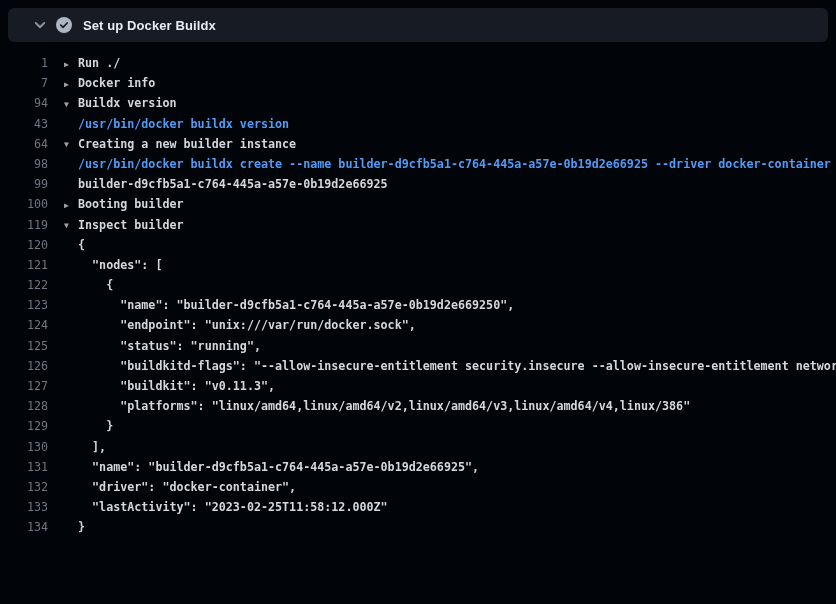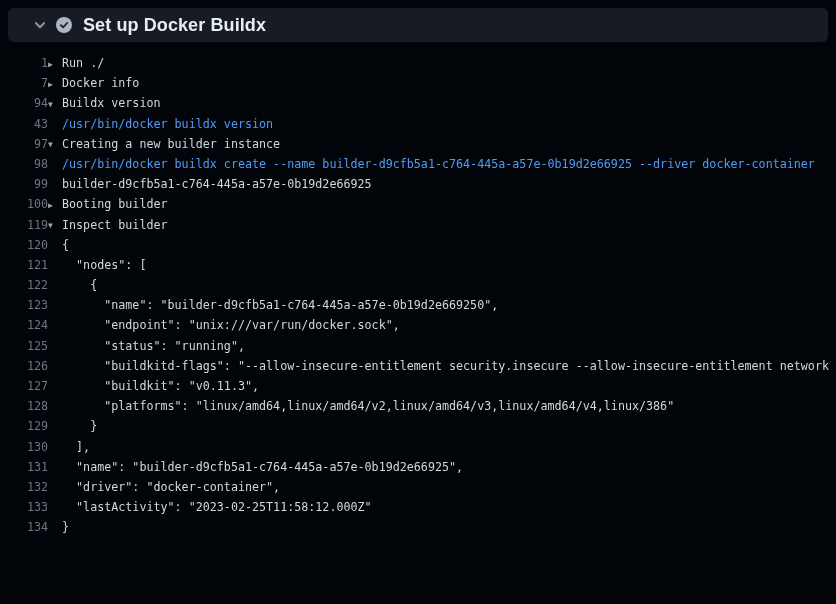--- a/index.html
+++ b/index.html
@@ -28,21 +28,21 @@
     display: flex; align-items: center; justify-content: center;
     flex: none;
   }
   .step-header .status {
     width: 16px; height: 16px;
     margin-left: 8px;
     flex: none;
   }
   .step-title {
     margin-left: 11px;
-    font-size: 18px;
+    font-size: 13px;
     font-weight: 600;
     color: var(--header-text, #e6edf3);
     letter-spacing: .1px;
   }
 
   
   .log {
     margin-top: 11px;
     font-family: "DejaVu Sans Mono", "Liberation Mono", monospace;
     font-size: 11.7px;
@@ -55,24 +55,26 @@
     overflow: hidden;
   }
   .ln {
     width: 48px;
     flex: none;
     text-align: right;
     color: var(--line-number, #6e7681);
     cursor: pointer;
   }
   .lc {
+    margin-left: 16px;
     padding-left: 14px;
     flex: 1;
     overflow: hidden;
     color: var(--log-text, #d2d8de);
+    font-weight: bold;
   }
   .marker {
     display: inline-block;
     width: 14px;
     margin-left: -14px;
     font-size: 8px;
     color: var(--marker, #9aa3ad);
     vertical-align: 0.5px;
   }
   .kind-group .lc { cursor: pointer; }
@@ -112,21 +114,21 @@
     <span class="lc"><span class="marker">▼</span><span class="txt">Buildx version</span></span>
   </div>
 
   <div class="log-row kind-command">
     <span class="ln">43</span>
     <span class="lc"><span class="marker"></span><span class="txt">/usr/bin/docker buildx version</span></span>
   </div>
 
 
   <div class="log-row kind-group">
-    <span class="ln">97</span>
+    <span class="ln">64</span>
     <span class="lc"><span class="marker">▼</span><span class="txt">Creating a new builder instance</span></span>
   </div>
 
   <div class="log-row kind-command">
     <span class="ln">98</span>
     <span class="lc"><span class="marker"></span><span class="txt">/usr/bin/docker buildx create --name builder-d9cfb5a1-c764-445a-a57e-0b19d2e66925 --driver docker-container</span></span>
   </div>
 
   <div class="log-row kind-output">
     <span class="ln">99</span>

